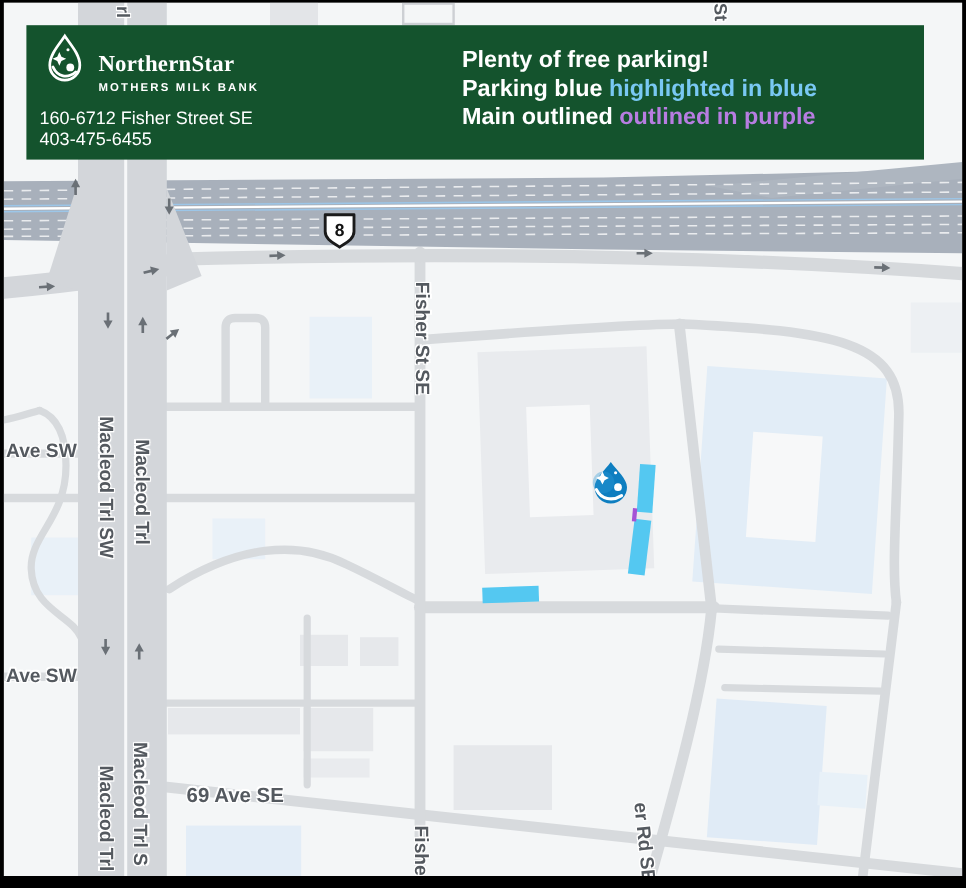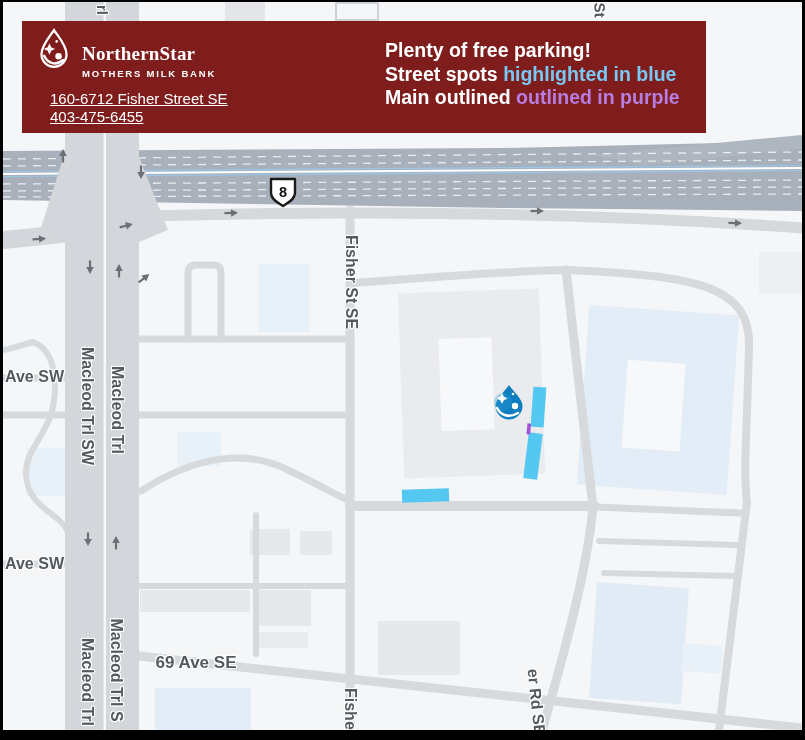--- a/index.html
+++ b/index.html
@@ -16,28 +16,28 @@
   
   .lbl{
     position:absolute;white-space:nowrap;font-weight:700;color:#54595f;
     text-shadow:-1px -1px 0 #fff,1px -1px 0 #fff,-1px 1px 0 #fff,1px 1px 0 #fff,0 0 3px #fff;
     transform:translate(-50%,-50%);
   }
   .lbl.rot90{transform:translate(-50%,-50%) rotate(90deg);}
   .lbl.left-cut{transform:none;}
   
   .banner{
-    position:absolute;left:19px;top:19px;width:684px;height:112px;
-    background:#7f1d1d;color:#fff;
+    position:absolute;left:19px;top:19px;width:748px;height:112px;
+    background:#14532d;color:#fff;
   }
   .banner .logo-svg{position:absolute;left:13px;top:6px;}
   .brand{position:absolute;left:60px;top:22px;}
   .brand-name{font-family:"Liberation Serif",serif;font-weight:700;font-size:19px;letter-spacing:.2px;}
   .brand-sub{font-size:9.5px;font-weight:700;letter-spacing:1.8px;margin-top:3px;}
-  .addr{position:absolute;left:28px;top:69px;font-size:15px;line-height:18px;text-decoration:underline;}
+  .addr{position:absolute;left:11px;top:69px;font-size:15px;line-height:18px;}
   .pitch{position:absolute;left:363px;top:18px;font-size:19.5px;font-weight:700;line-height:23.5px;}
   .hl-blue{color:#79c8f3;}
   .hl-purple{color:#b77de1;}
   
   .frame{position:absolute;background:#000;z-index:40;}
 </style>
 </head>
 <body>
 
 <div class="stage">
@@ -194,21 +194,21 @@
       <div class="brand">
         <div class="brand-name">NorthernStar</div>
         <div class="brand-sub">MOTHERS MILK BANK</div>
       </div>
       <div class="addr">
         <div>160-6712 Fisher Street SE</div>
         <div>403-475-6455</div>
       </div>
       <div class="pitch">
         <div>Plenty of free parking!</div>
-        <div><span>Street spots </span><span class="hl-blue">highlighted in blue</span></div>
+        <div><span>Parking blue </span><span class="hl-blue">highlighted in blue</span></div>
         <div><span>Main outlined </span><span class="hl-purple">outlined in purple</span></div>
       </div>
     </div>
   </div>
 
   <div class="frame" style="left:0;top:0;width:805px;height:2px;"></div>
   <div class="frame" style="left:0;top:730px;width:805px;height:10px;"></div>
   <div class="frame" style="left:0;top:0;width:3px;height:740px;"></div>
   <div class="frame" style="left:802px;top:0;width:3px;height:740px;"></div>
 </div>

